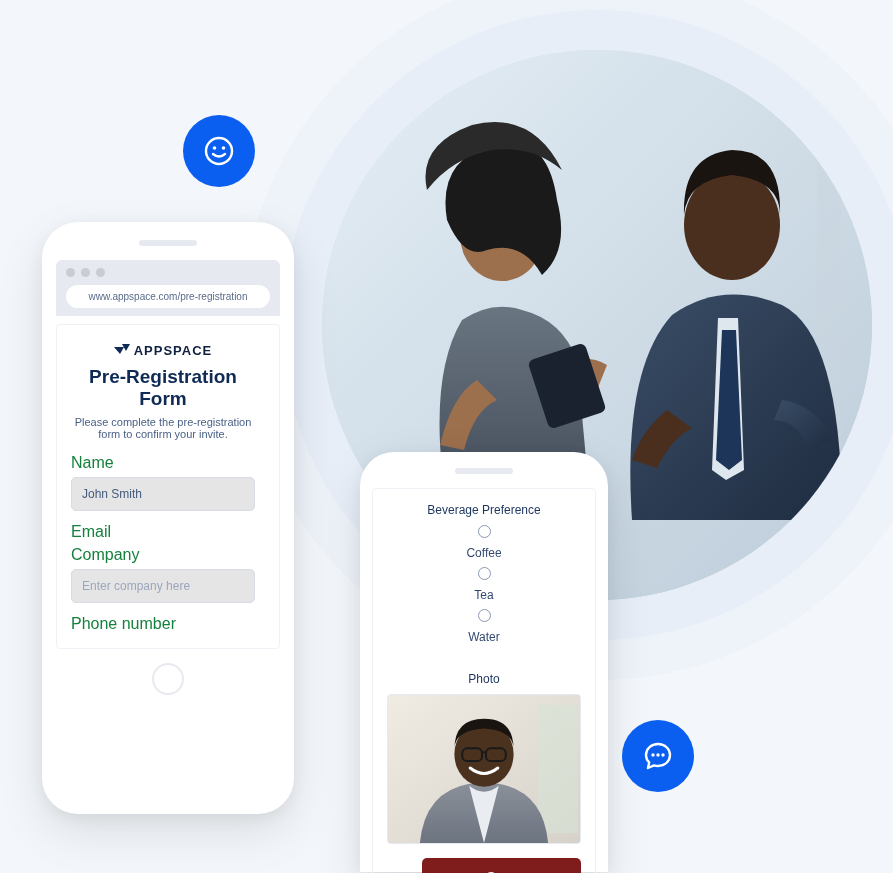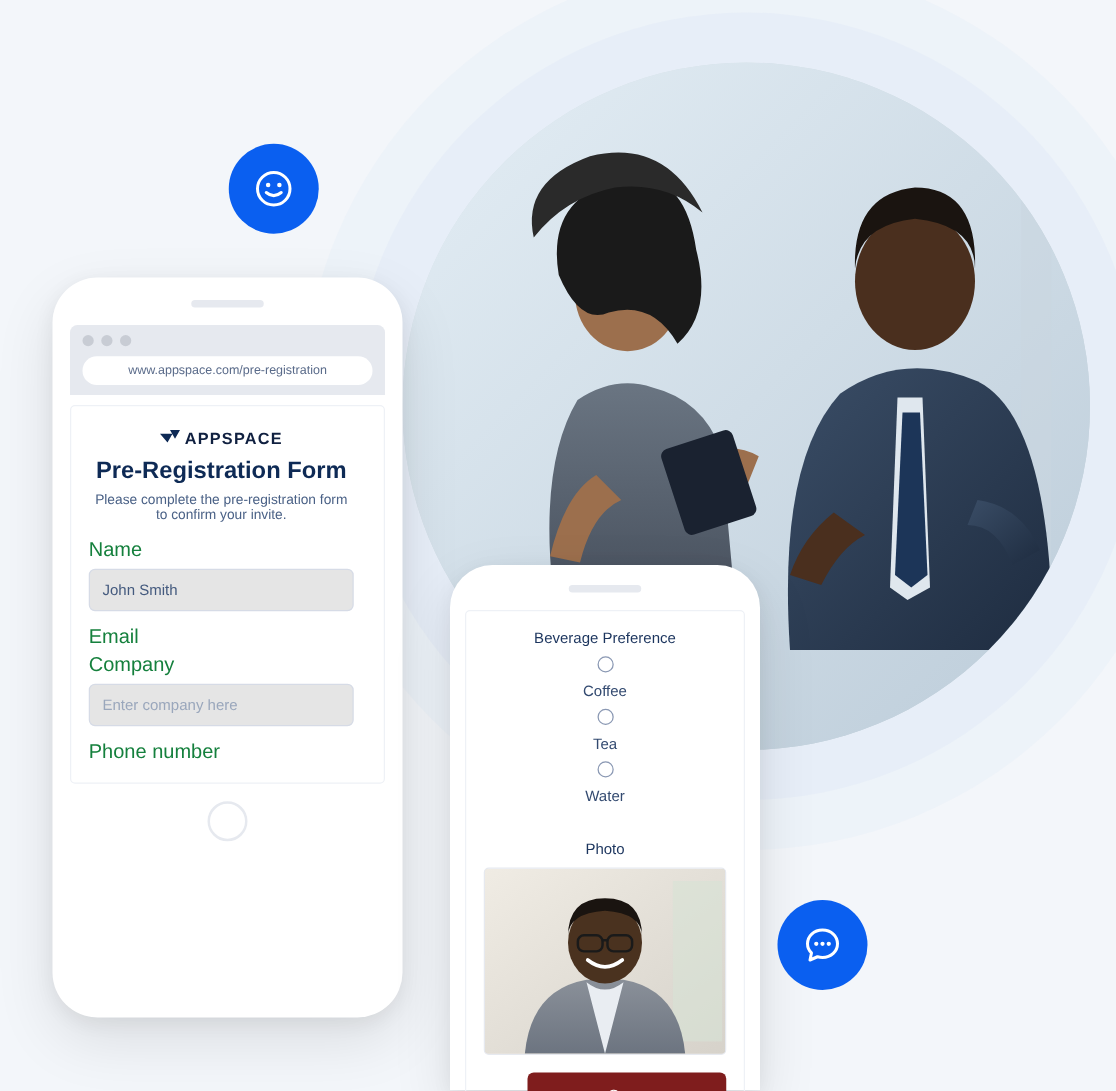--- a/index.html
+++ b/index.html
@@ -38,21 +38,21 @@
     justify-content: center;
   }
   .smile-badge { top: 115px; left: 183px; }
   .chat-badge { top: 720px; left: 622px; }
 
   
   .phone1 {
     position: absolute;
     top: 222px;
     left: 42px;
-    width: 280px;
+    width: 252px;
     height: 592px;
     background: #fff;
     border-radius: 36px;
     box-shadow: 0 18px 48px rgba(0,0,0,0.10), 0 4px 16px rgba(0,0,0,0.06);
     padding: 18px 14px 0 14px;
   }
   .speaker {
     width: 58px;
     height: 6px;
     background: #e6e9ef;

